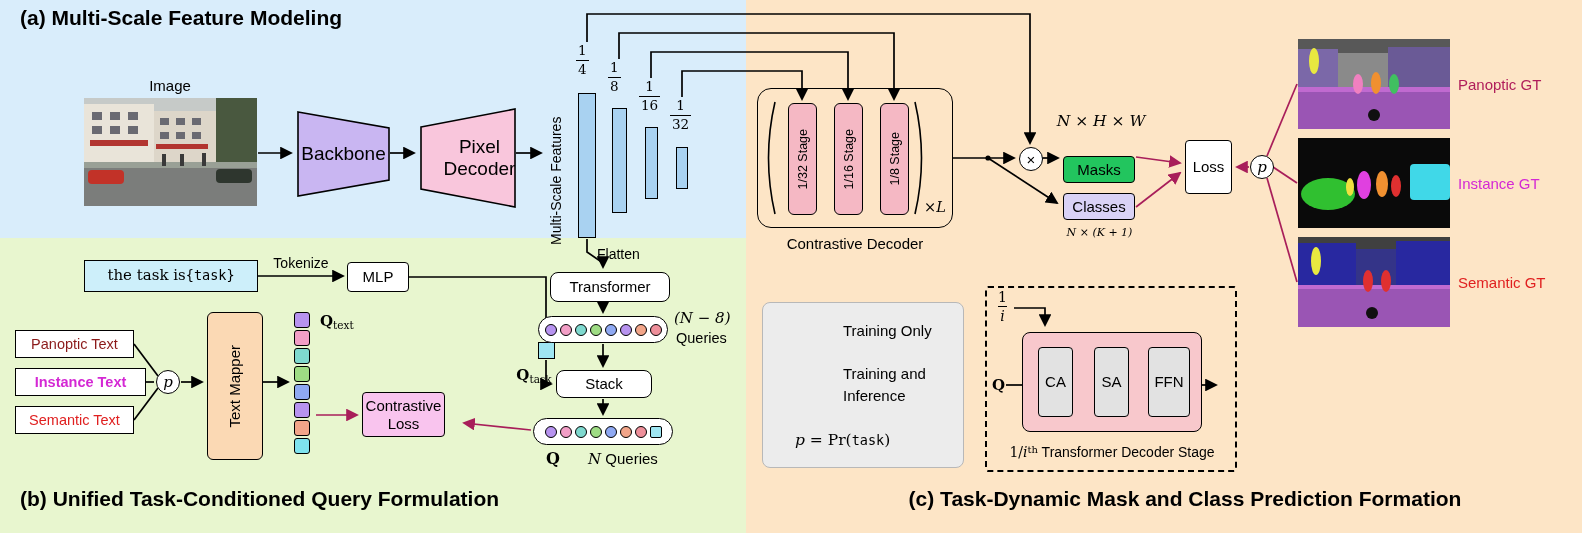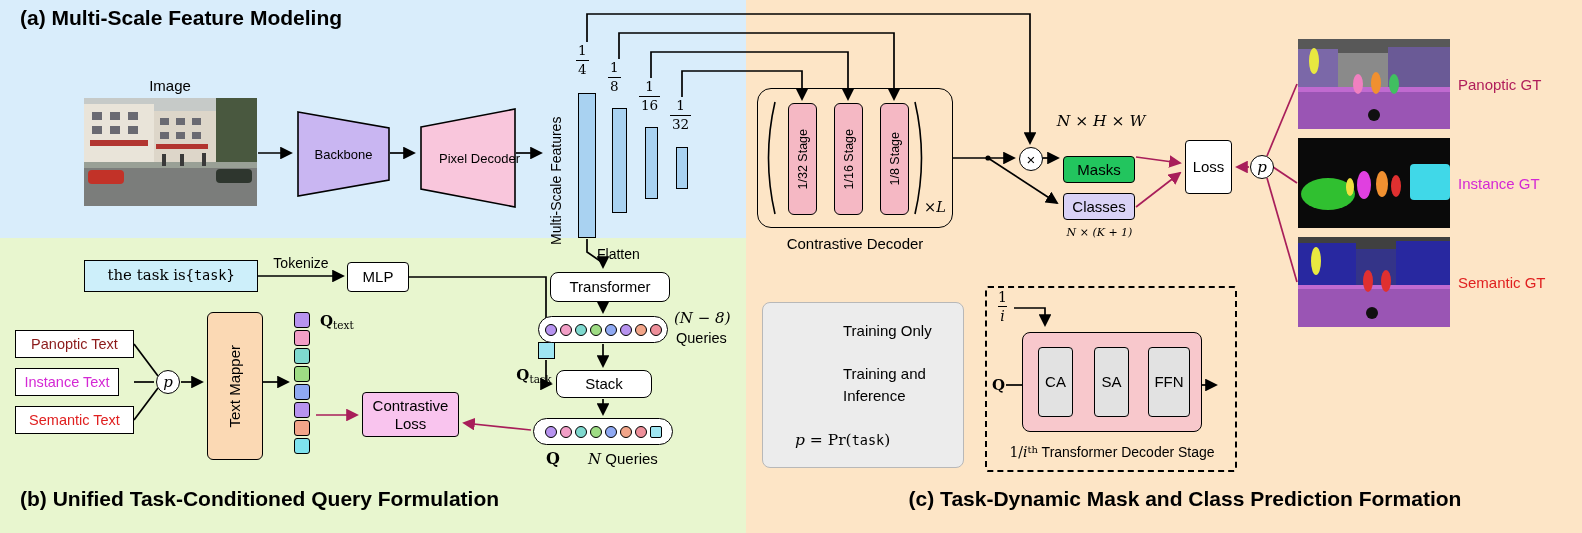--- a/index.html
+++ b/index.html
@@ -33,21 +33,21 @@
   .dot.sq { border-radius:2px; }
   .col { display:flex; flex-direction:column; align-items:center; }
   .col .dot { width:16px; height:16px; border-radius:3px; margin:1px 0; }
   .sub { font-size:10.5px; vertical-align:-3px; font-style:normal; }
   .sup { font-size:10px; vertical-align:4px; }
   .gtimg { position:absolute; }
   .gtimg svg { display:block; }
   .trap { position:absolute; }
   .trap svg { position:absolute; left:0; top:0; }
   .trap .tlabel { position:absolute; inset:0; display:flex; align-items:center; justify-content:center;
-                  text-align:center; font-size:13px; }
+                  text-align:center; font-size:19px; }
   .vstage { position:absolute; border:1.5px solid #000; border-radius:6px; display:flex;
             align-items:center; justify-content:center; font-size:12.5px; }
   .legendbox { position:absolute; background:#ececec; border:1px solid #b8b8b8; border-radius:8px; }
   .dashed { position:absolute; border:2px dashed #000; border-radius:3px; }
 </style>
 </head>
 <body>
 
 <div class="bg" style="left: 0px; top: 0px; width: 746px; height: 238px; background: rgb(217, 237, 251);"></div>
 <div class="bg" style="left: 0px; top: 238px; width: 746px; height: 295px; background: rgb(232, 246, 207);"></div>
@@ -312,21 +312,21 @@
   <span class="dot sq" style="background: rgb(159, 230, 242);"></span>
 </div>
 <div class="lbl serif bold" style="left:546px;top:449px;font-size:16px">Q</div>
 <div class="lbl" style="left:588px;top:450px">
   <span class="math">N</span> <span>Queries</span>
 </div>
 
 <div class="box" style="left: 15px; top: 330px; width: 119px; height: 28px; font-size: 14.5px; color: rgb(139, 26, 26);">
     <span>Panoptic Text</span>
   </div>
-<div class="box" style="left: 15px; top: 368px; width: 104px; height: 28px; font-size: 14.5px; color: rgb(212, 40, 212);">
+<div class="box" style="left: 15px; top: 368px; width: 131px; height: 28px; font-size: 14.5px; color: rgb(212, 40, 212); font-weight: bold;">
     <span>Instance Text</span>
   </div>
 <div class="box" style="left: 15px; top: 406px; width: 119px; height: 28px; font-size: 14.5px; color: rgb(224, 32, 32);">
     <span>Semantic Text</span>
   </div>
 
 <div class="circle" style="left:156px;top:370px">
   <span class="math" style="font-size:15px">p</span>
 </div>
 
@@ -341,21 +341,21 @@
     <span class="dot sq" style="background: rgb(158, 220, 132);"></span>
     <span class="dot sq" style="background: rgb(143, 169, 242);"></span>
     <span class="dot sq" style="background: rgb(183, 147, 239);"></span>
     <span class="dot sq" style="background: rgb(242, 165, 137);"></span>
     <span class="dot sq" style="background: rgb(127, 227, 239);"></span>
   </div>
 <div class="lbl serif bold" style="left:320px;top:312px;font-size:15px">
   <span>Q</span><span class="sub" style="font-weight:normal">text</span>
 </div>
 
-<div class="box r4" style="left: 362px; top: 392px; width: 97px; height: 45px; flex-direction: column; background: rgb(249, 196, 238);">
+<div class="box r4" style="left: 362px; top: 392px; width: 83px; height: 45px; flex-direction: column; background: rgb(249, 196, 238);">
   <span>Contrastive</span>
   <span>Loss</span>
 </div>
 
 <div class="legendbox" style="left: 762px; top: 302px; width: 202px; height: 166px; background: rgb(236, 236, 236);"></div>
 <div class="lbl" style="left:843px;top:322px">Training Only</div>
 <div class="lbl" style="left:843px;top:365px">Training and</div>
 <div class="lbl" style="left:843px;top:387px">Inference</div>
 <div class="lbl serif" style="left:795px;top:431px;font-size:15.5px">
   <span class="math">p</span><span> = Pr(</span><span class="mono" style="font-size:13.5px">task</span><span>)</span>

